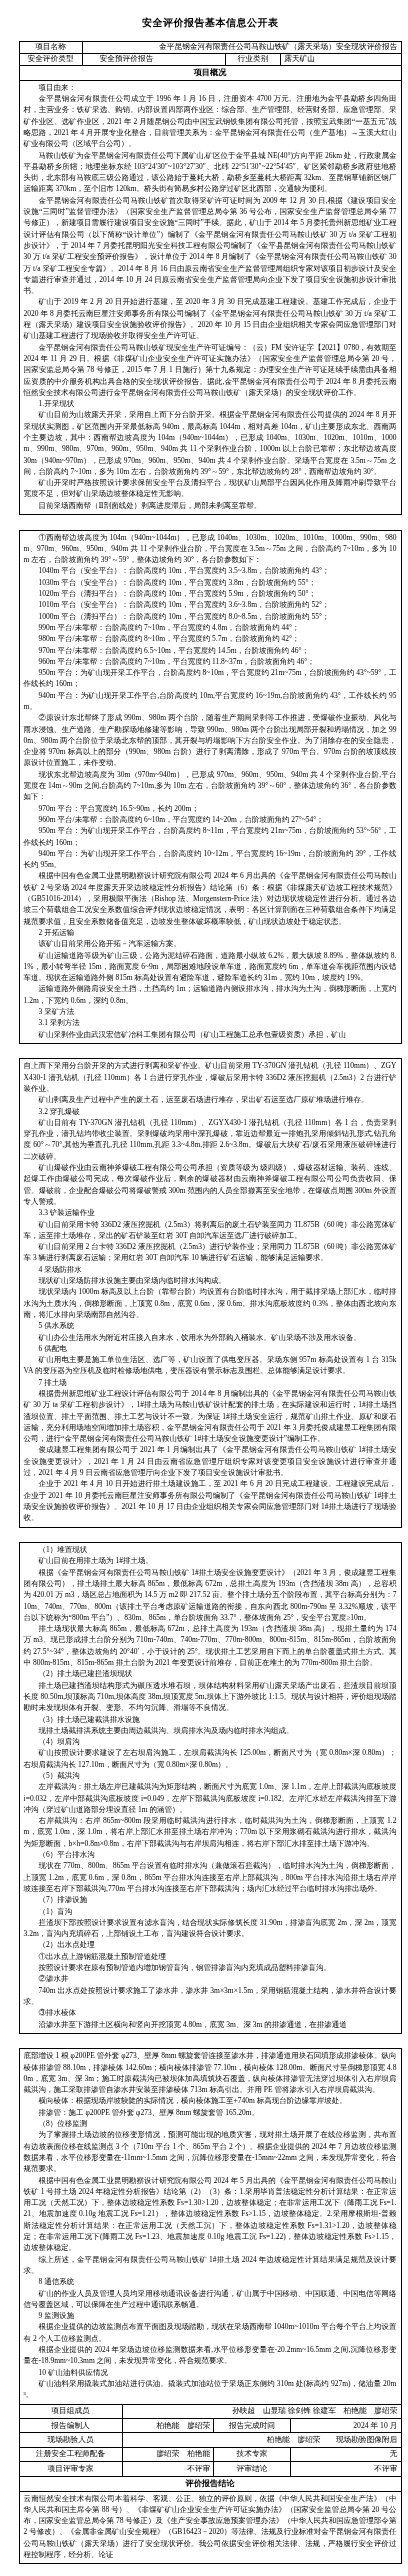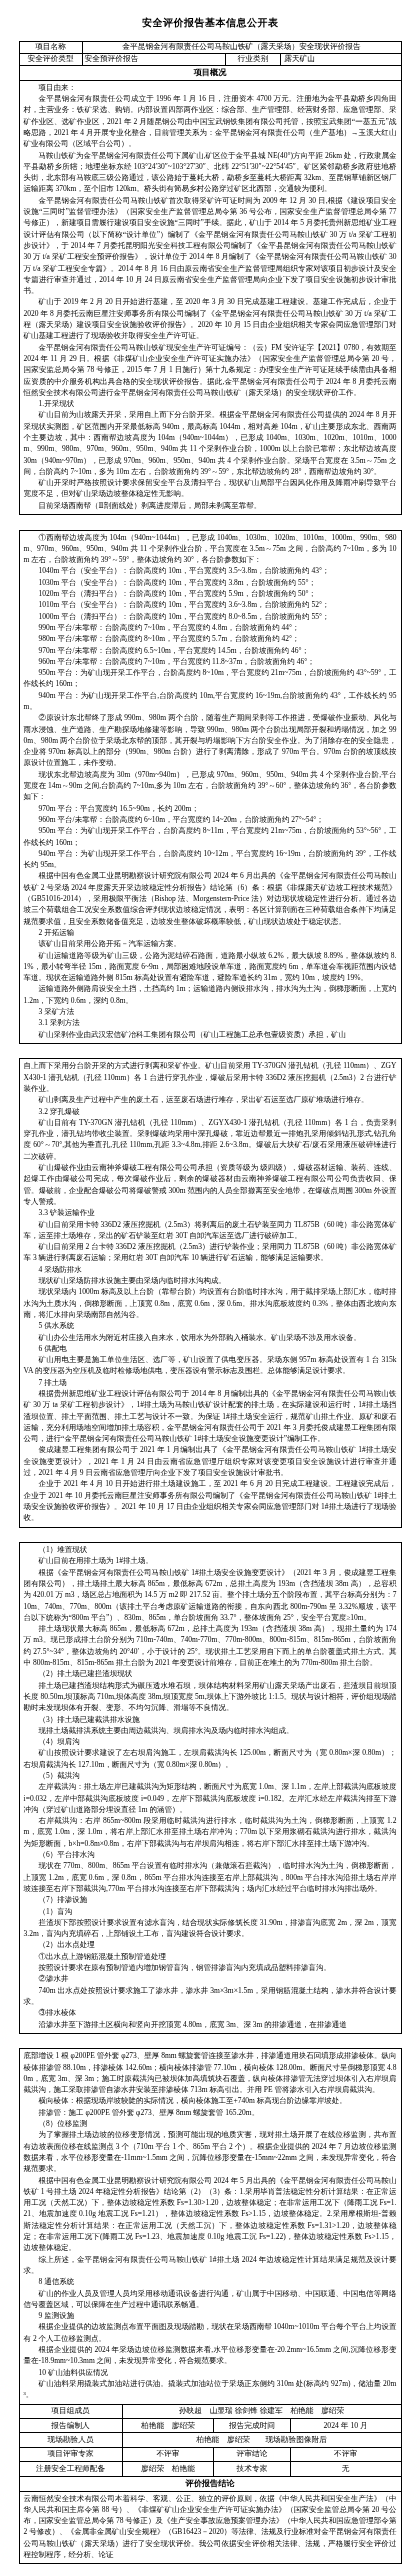--- a/index.html
+++ b/index.html
@@ -2,22 +2,22 @@
 <html style="font-size:8.2px"><head>
 <meta charset="utf-8">
 <style>
   html,body{margin:0;padding:0;background:#ffffff;color:#000;}
   body{width:409px;font-family:"Liberation Serif","DejaVu Serif",serif;}
   .page{padding:13.4px 7.2px 15.5px 18.5px;}
   .doc-title{font-size:10px;font-weight:bold;text-align:center;margin:3.1px 0 10.3px 0;letter-spacing:0.5px;}
   table{border-collapse:collapse;width:383px;table-layout:fixed;}
   td{border:1px solid #000;padding:0.5px 3.1px;font-size:7.7px;vertical-align:middle;word-break:break-all;}
   td.lbl{text-align:center;}
-  td.val-c{text-align:center;}
-  td.val-l{text-align:left;padding-left:2px;}
+  td.val-c{text-align:right;}
+  td.val-l{text-align:left;padding-left:17px;}
   td.sec-hd{text-align:center;font-weight:bold;font-size:8.2px;padding:1.5px 0;}
   td.content{padding:1px 4.1px 3.1px 4.1px;}
   .para{margin:0;font-size:7.5px;line-height:11.3px;text-align:justify;}
   .para.ind{text-indent:2em;}
   .para.bold{font-weight:normal;}
   .gap{height:14.4px;}
   .team-row td{height:12.4px;font-size:7.7px;}
 </style>
 </head>
 <body>
@@ -203,31 +203,31 @@
       <td class="lbl">报告编制人</td>
       <td class="val-c">柏艳能　廖绍荣</td>
       <td class="lbl">报告完成时间</td>
       <td class="val-c">2024 年 10 月</td>
     </tr>
     <tr class="team-row">
       <td class="lbl">现场勘验人员</td>
       <td class="val-c" colspan="3">柏艳能　廖绍荣　　现场勘验图像附后</td>
     </tr>
     <tr class="team-row">
+      <td class="lbl">注册安全工程师配备</td>
+      <td class="val-c">廖绍荣　柏艳能</td>
+      <td class="lbl">技术专家</td>
+      <td class="val-c">无</td>
+    </tr>
+    <tr class="team-row">
       <td class="lbl">项目评审专家</td>
       <td class="val-c">不评审</td>
       <td class="lbl">评审结论</td>
       <td class="val-c">不评审</td>
     </tr>
-    <tr class="team-row">
-      <td class="lbl">注册安全工程师配备</td>
-      <td class="val-c">廖绍荣　柏艳能</td>
-      <td class="lbl">技术专家</td>
-      <td class="val-c">无</td>
-    </tr>
     <tr>
       <td class="sec-hd" colspan="4">评价报告结论</td>
     </tr>
     <tr>
       <td class="content" colspan="4">
             <p class="para">云南恒然安全技术有限公司本着科学、客观、公正、独立的评价原则，依据《中华人民共和国安全生产法》（中华人民共和国主席令第 88 号）、《非煤矿矿山企业安全生产许可证实施办法》（国家安全监管总局令第 20 号公布，国家安全监管总局令第 78 号修正）及《生产安全事故应急预案管理办法》（中华人民共和国应急管理部令第 2 号修改）、《金属非金属矿山安全规程》（GB16423－2020）等法律、法规及行业标准对金平昆钢金河有限责任公司马鞍山铁矿（露天采场）进行了安全现状评价。我公司依据安全评价相关法律、法规，严格履行安全评价过程控制程序，经分析、论证</p>
           </td>
     </tr>
   </tbody>
     </table>

